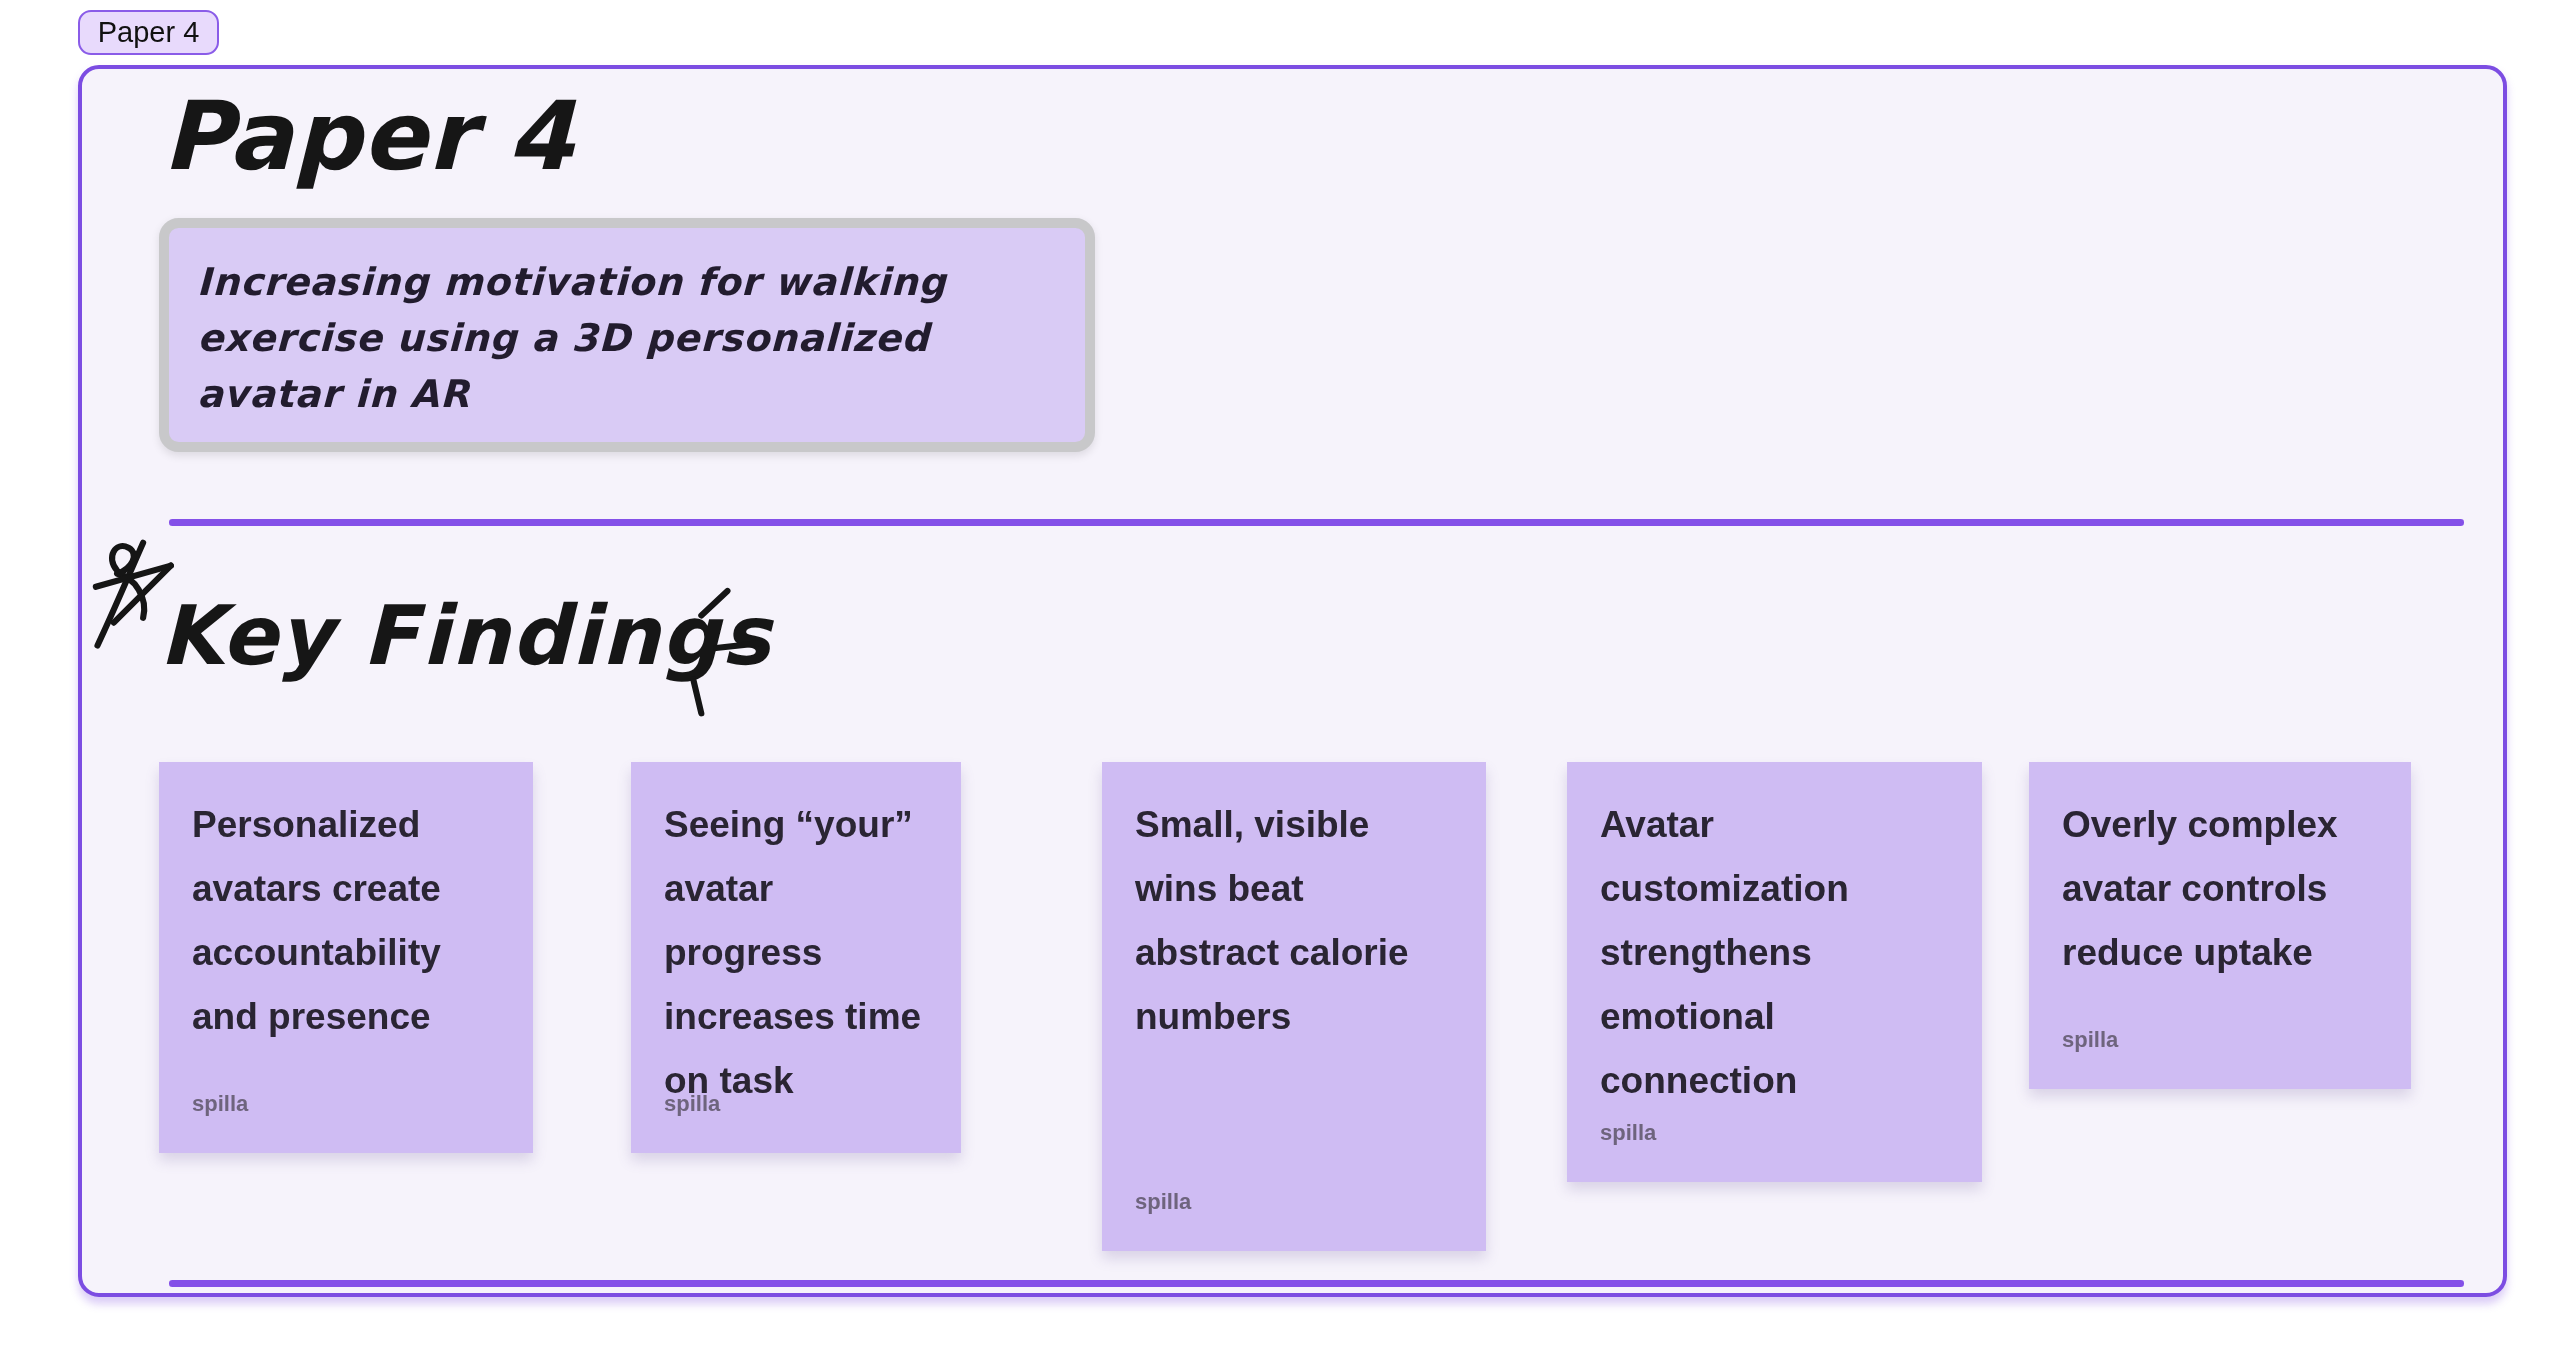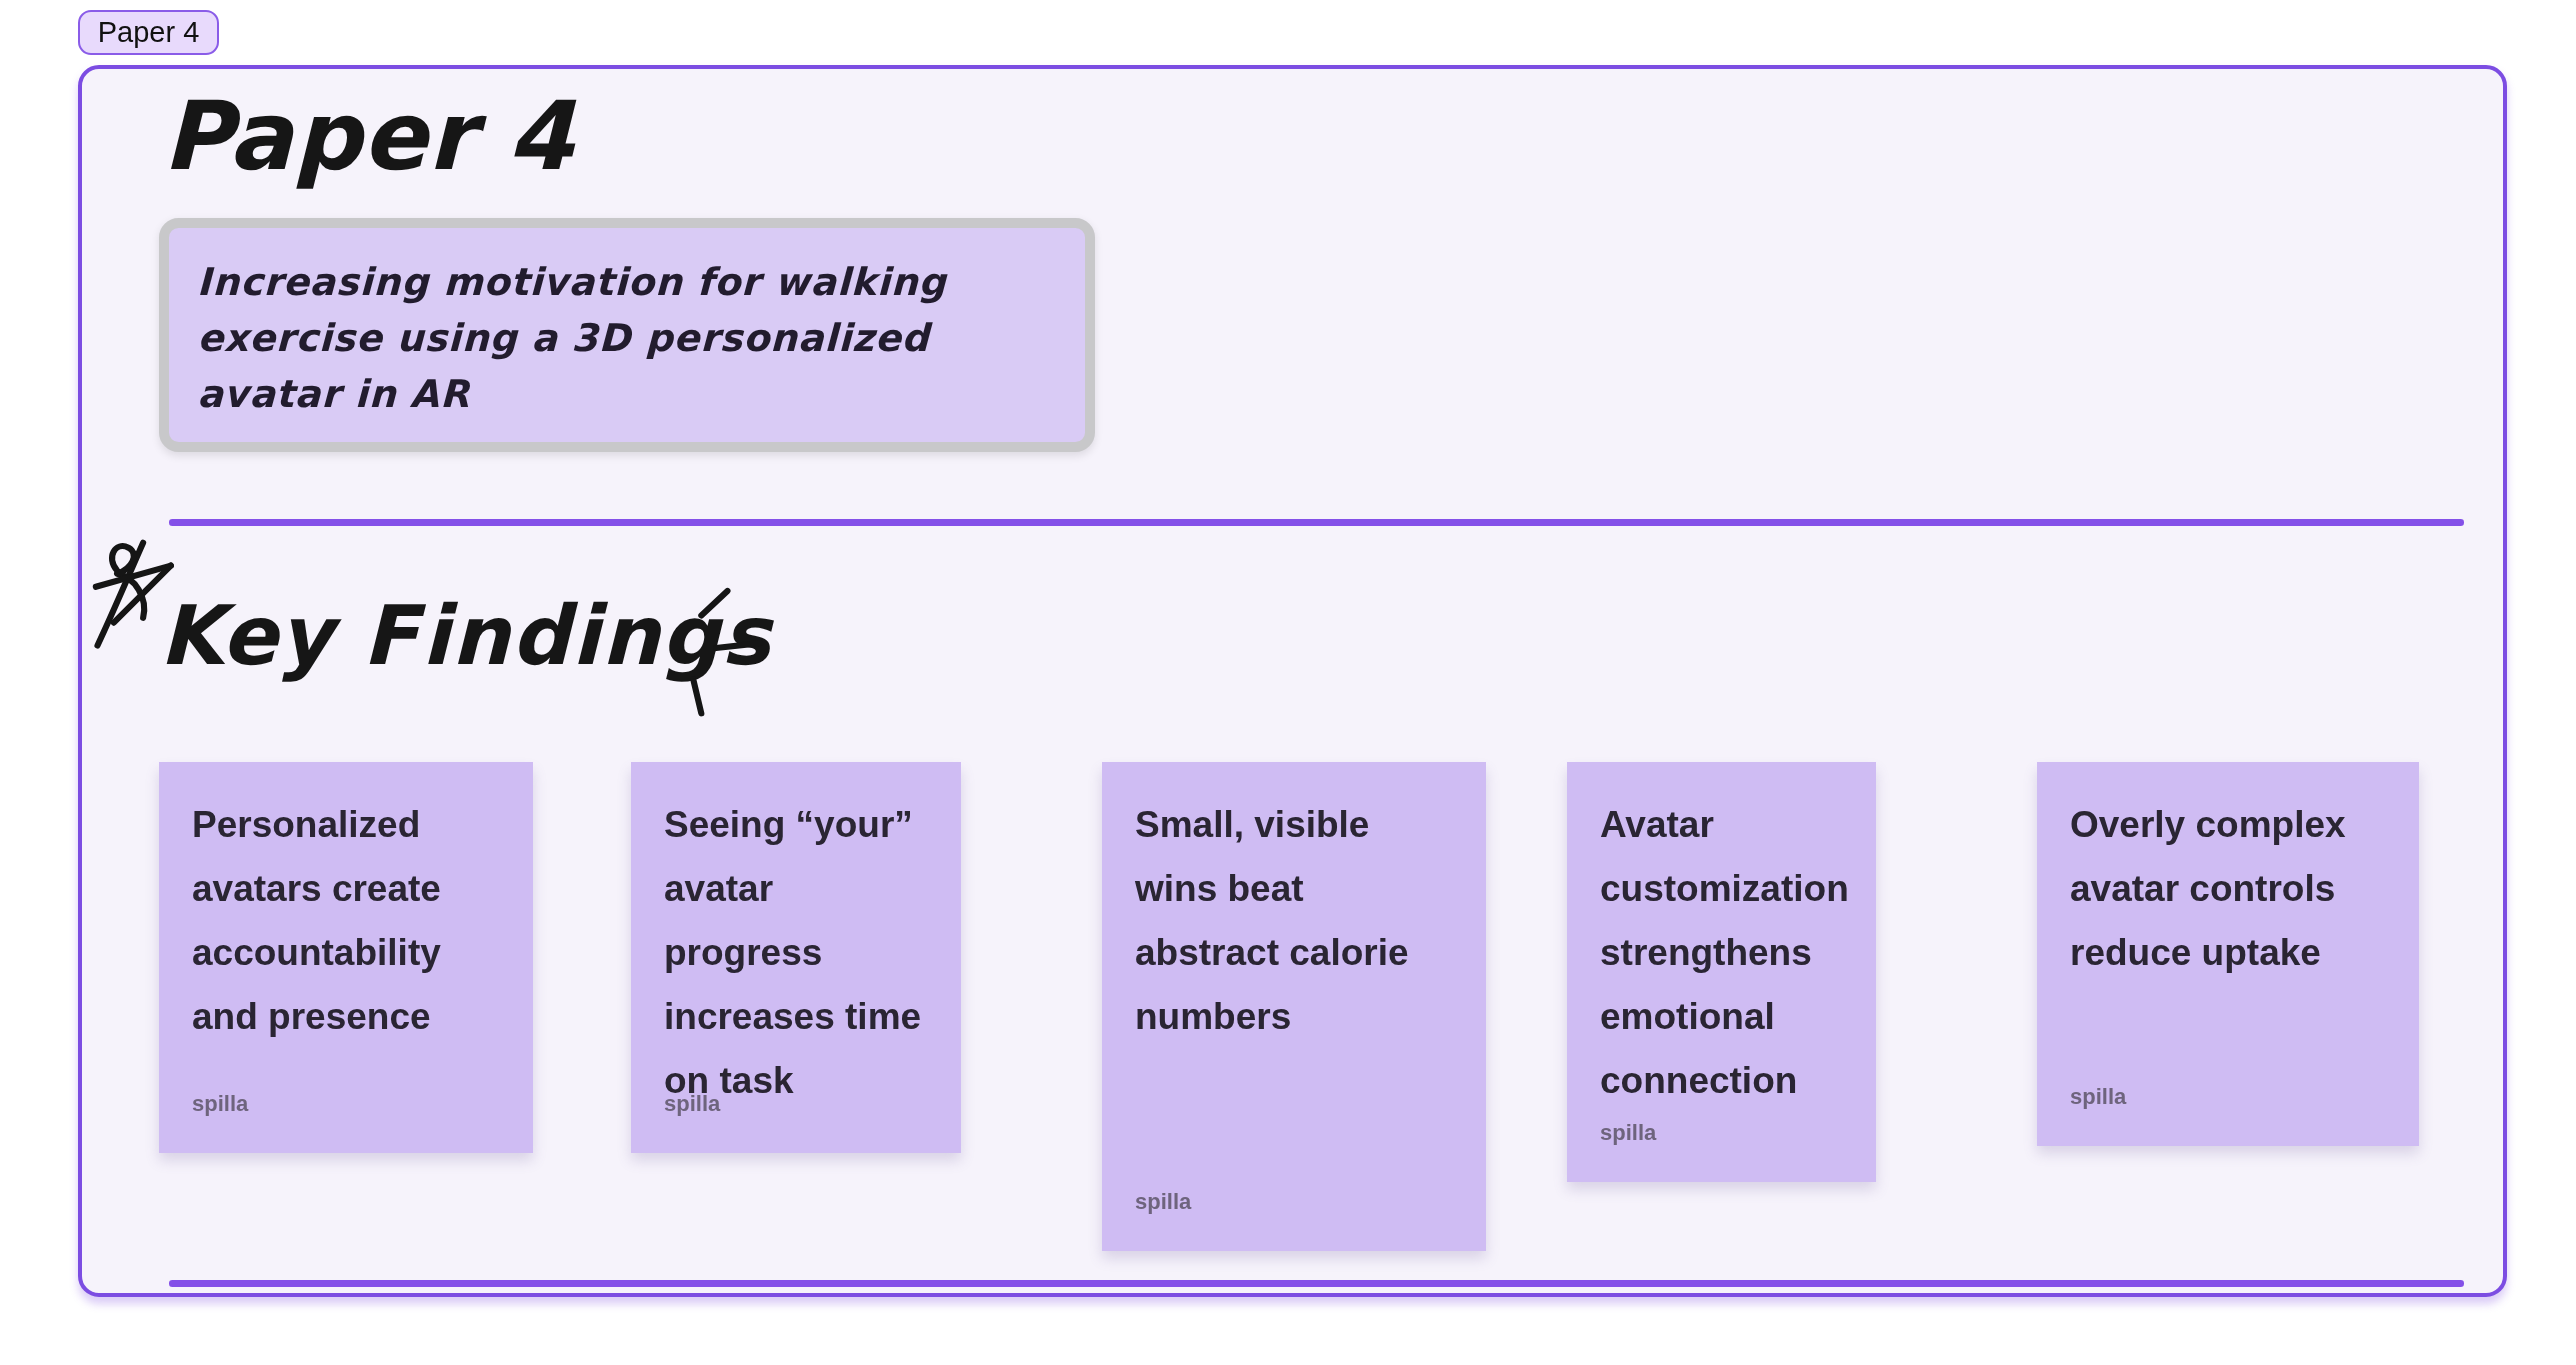--- a/index.html
+++ b/index.html
@@ -86,22 +86,22 @@
     padding:31px 33px 0 33px;
     font-size:37px;line-height:64px;color:var(--note-text);
   }
   .note-author{
     position:absolute;left:33px;bottom:36px;
     font-size:22px;color:var(--author);
   }
   .note1{left:77px;width:374px;height:391px;}
   .note2{left:549px;width:330px;height:391px;}
   .note3{left:1020px;width:384px;height:489px;}
-  .note4{left:1485px;width:309px;height:420px;}
-  .note5{left:1947px;width:382px;height:384px;margin-left:8px;}
+  .note4{left:1485px;width:415px;height:420px;}
+  .note5{left:1947px;width:382px;height:327px;}
 </style>
 </head>
 <body>
 
 <div class="frame-tab">
   <span>Paper 4</span>
 </div>
 
 <div class="frame">
 

